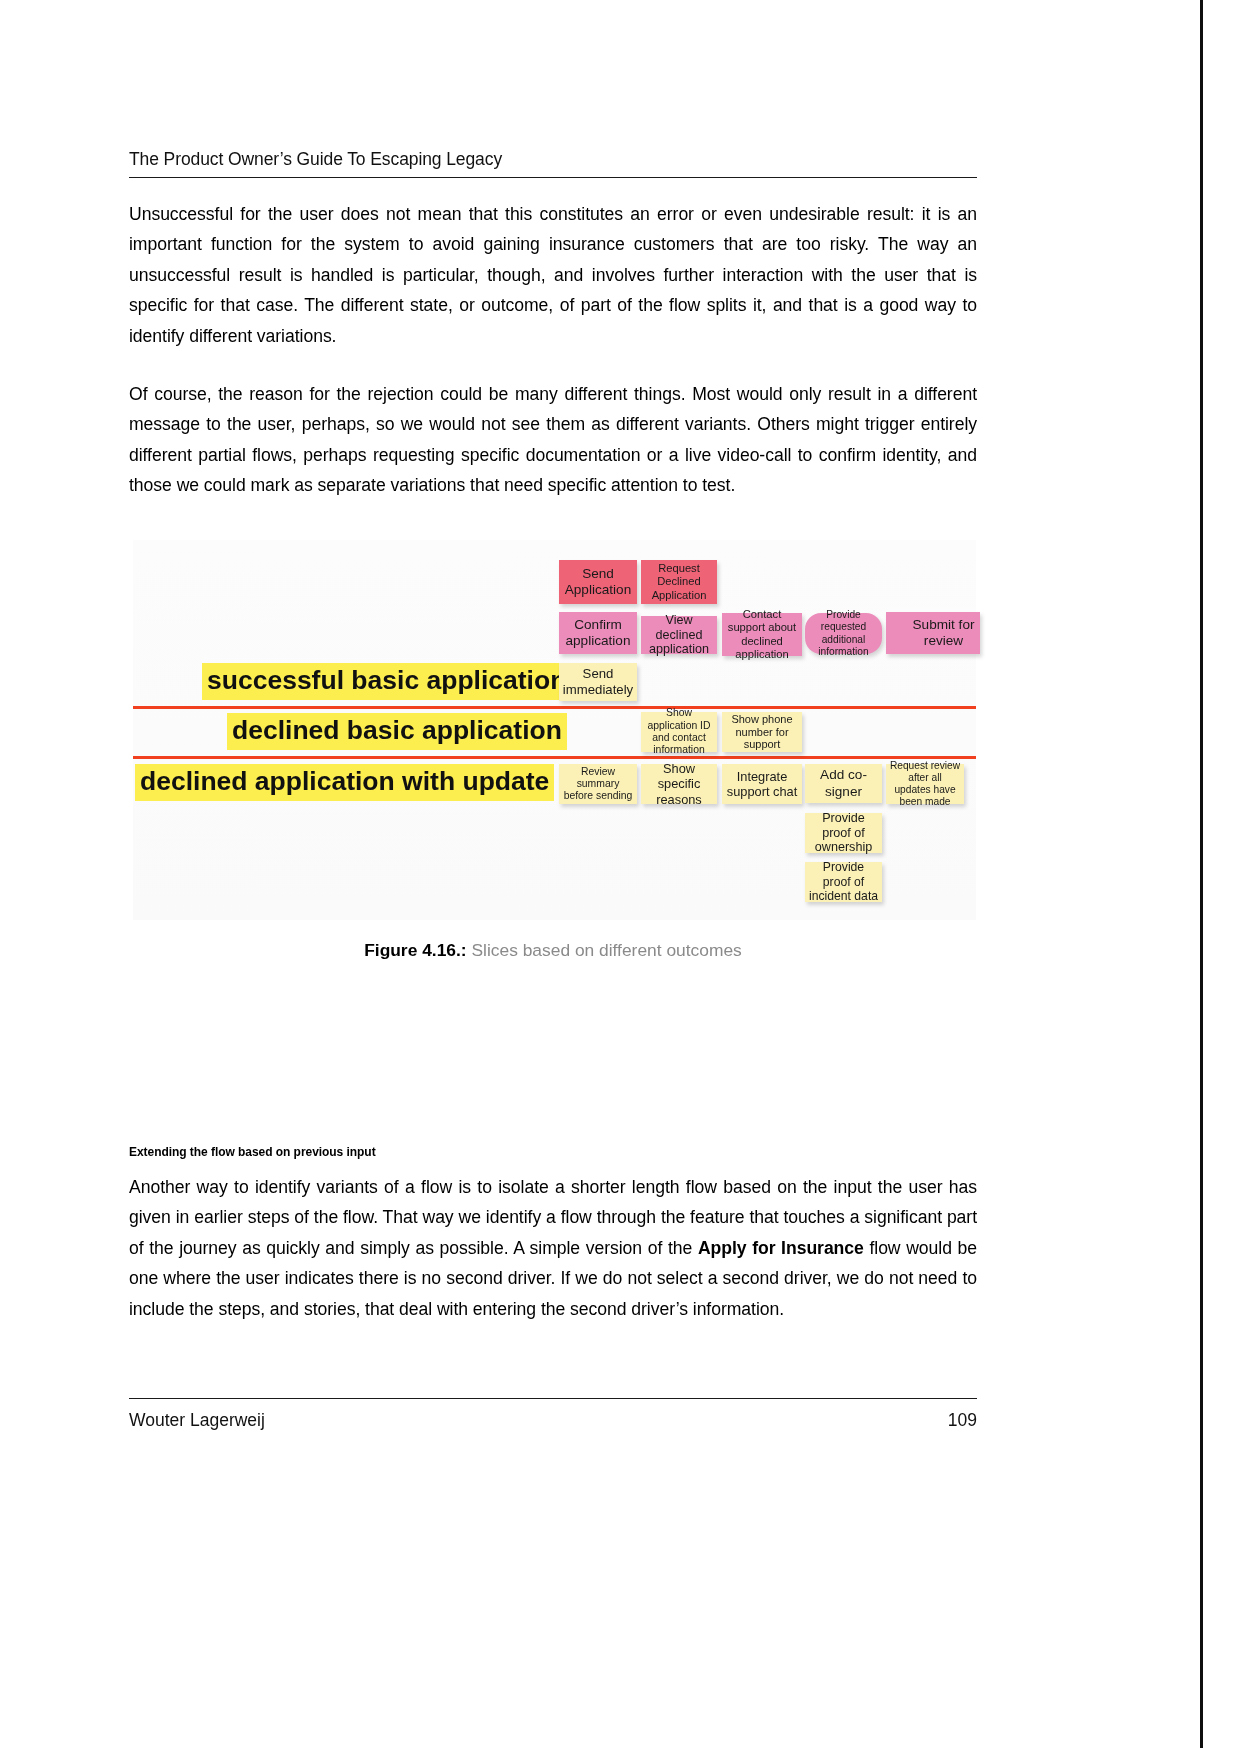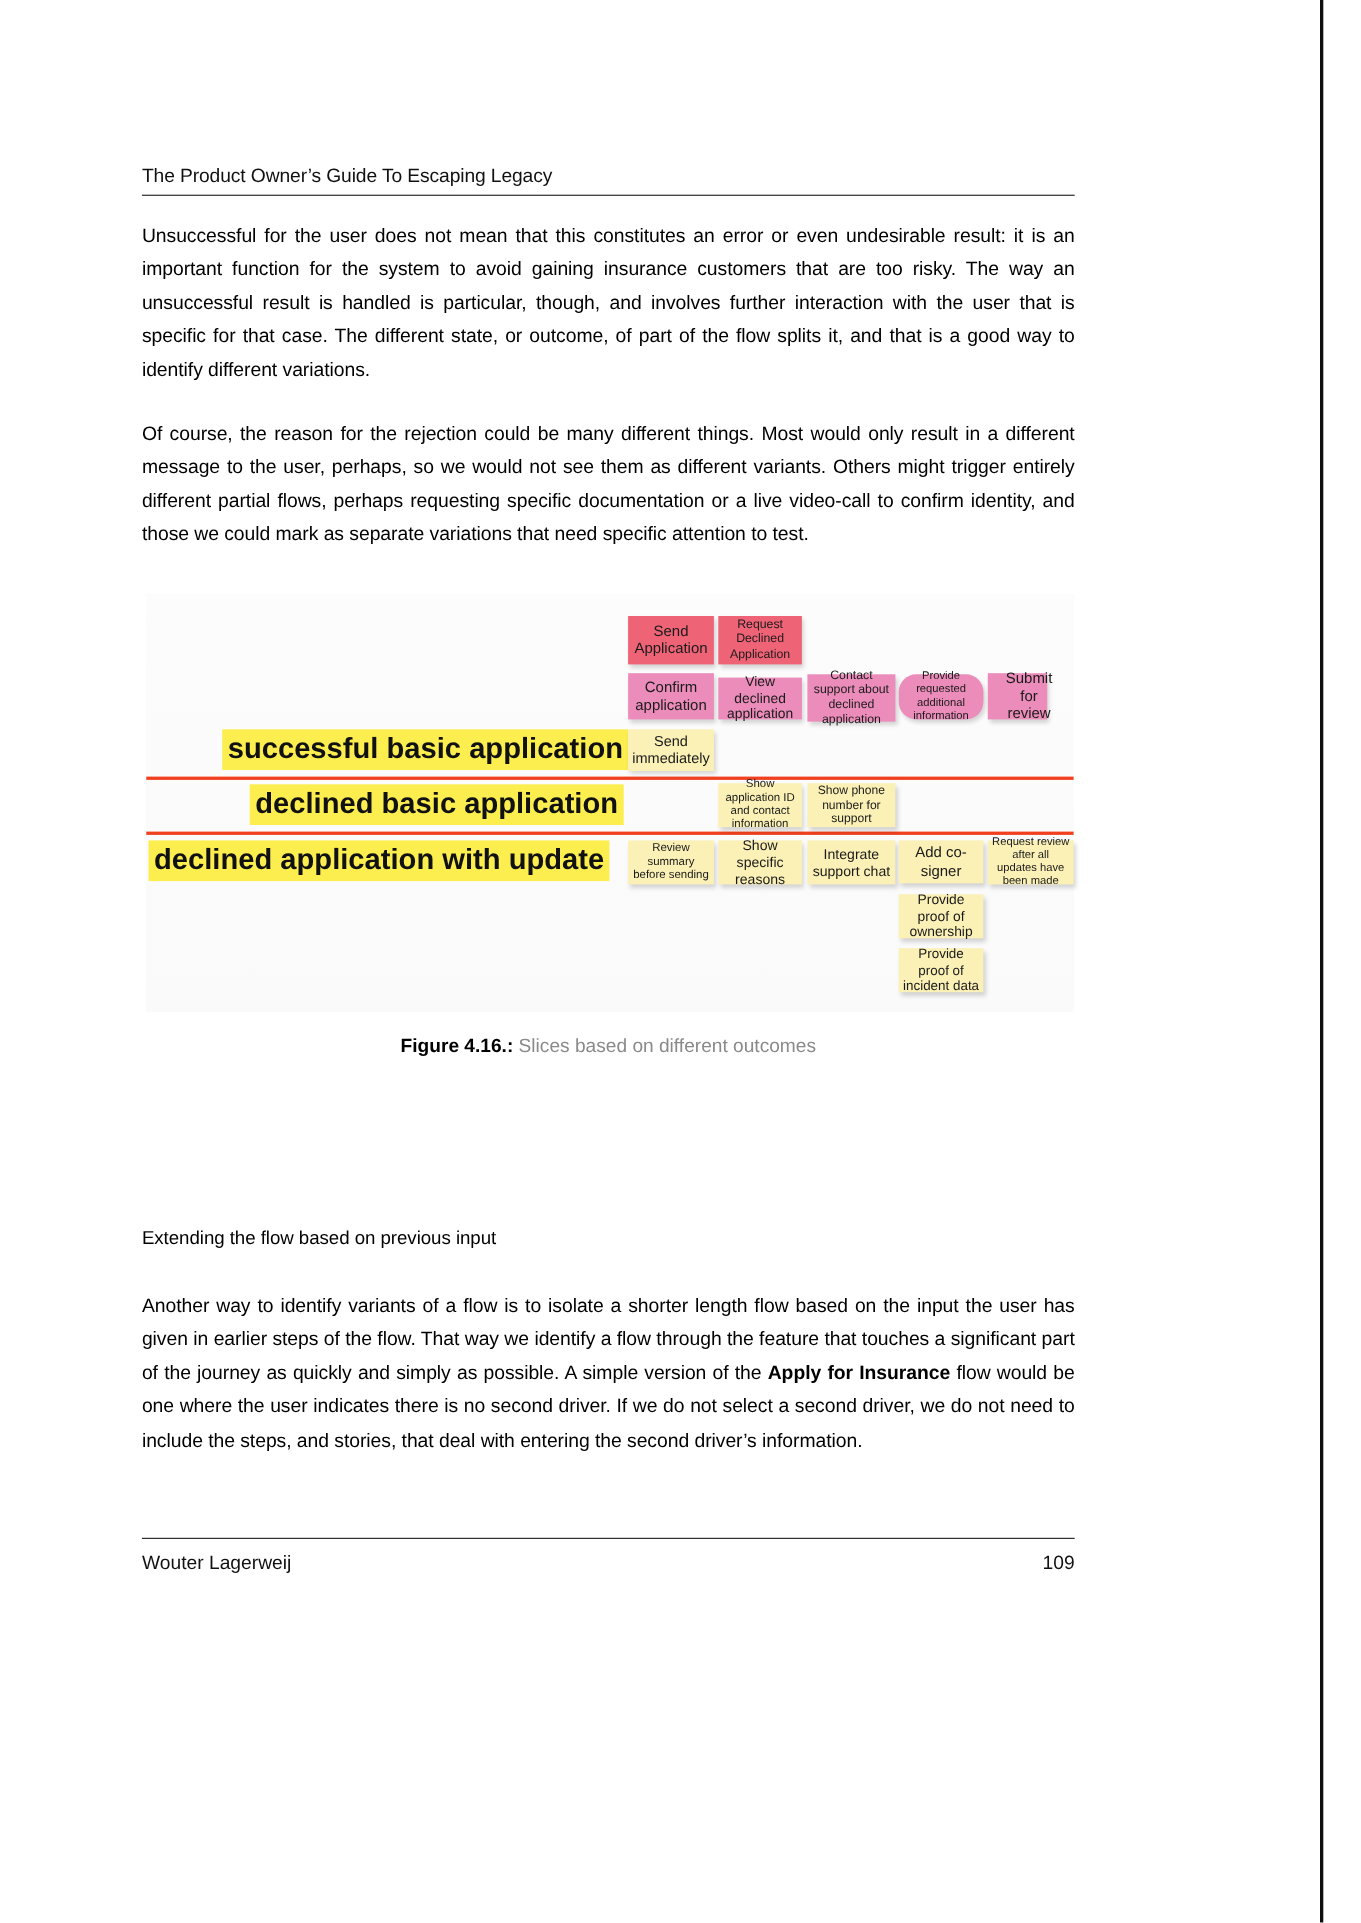--- a/index.html
+++ b/index.html
@@ -95,21 +95,20 @@
     box-sizing: border-box;
     display: flex;
     align-items: center;
     justify-content: center;
     text-align: center;
     line-height: 1.18;
     color: #1a1a1a;
     padding: 2px 3px;
     box-shadow: 2px 3px 4px rgba(0,0,0,0.16);
     font-family: "Liberation Sans", sans-serif;
-    margin-left: 12px;
   }
   .note.red   { background: #ef6377; }
   .note.pink  { background: #ec8cba; }
   .note.yellow{ background: #fbf1b6; }
 
   
   .slice-rule {
     position: absolute;
     height: 2.6px;
     background: #f0401f;
@@ -140,24 +139,24 @@
   }
   .caption .cap-num {
     color: #000;
     font-weight: bold;
   }
 
   
   .section-head {
     position: absolute;
     left: 129px;
-    top: 1116px;
-    width: 848px;
-    font-size: 17px;
-    font-weight: normal;
+    top: 1145px;
+    width: 848px;
+    font-size: 12px;
+    font-weight: bold;
     color: #000;
     letter-spacing: -0.05px;
   }
 
   
   .footer-rule {
     position: absolute;
     left: 129px;
     top: 1398px;
     width: 848px;
@@ -200,21 +199,21 @@
       <div class="slice-label" style="left:94px; top:173px; font-size:26.5px;">declined basic application</div>
       <div class="slice-label" style="left:2px; top:224px; font-size:26.5px;">declined application with update</div>
 
       <div class="note red" style="left:426px; top:20px; width:78px; height:44px; font-size:13.6px;">Send Application</div>
       <div class="note red" style="left:508px; top:20px; width:76px; height:44px; font-size:11.2px;">Request Declined Application</div>
 
       <div class="note pink" style="left:426px; top:72px; width:78px; height:42px; font-size:13.6px;">Confirm application</div>
       <div class="note pink" style="left:508px; top:76px; width:76px; height:38px; font-size:12.6px;">View declined application</div>
       <div class="note pink" style="left:589px; top:73px; width:80px; height:43px; font-size:11.2px;">Contact support about declined application</div>
       <div class="note pink" style="left:672px; top:73px; width:77px; height:41px; font-size:10.2px;border-radius:16px;">Provide requested additional information</div>
-      <div class="note pink" style="left:753px; top:72px; width:54px; height:42px; font-size:13.6px;padding-left:24px;">Submit for review</div>
+      <div class="note pink" style="left:753px; top:72px; width:94px; height:42px; font-size:13.6px;padding-left:24px;">Submit for review</div>
 
       <div class="note yellow" style="left:426px; top:123px; width:78px; height:38px; font-size:13.2px;">Send immediately</div>
 
       <div class="note yellow" style="left:508px; top:172px; width:76px; height:40px; font-size:10.4px;">Show application ID and contact information</div>
       <div class="note yellow" style="left:589px; top:172px; width:80px; height:40px; font-size:11px;">Show phone number for support</div>
 
       <div class="note yellow" style="left:426px; top:224px; width:78px; height:40px; font-size:10.4px;">Review summary before sending</div>
       <div class="note yellow" style="left:508px; top:224px; width:76px; height:40px; font-size:12.8px;">Show specific reasons</div>
       <div class="note yellow" style="left:589px; top:224px; width:80px; height:40px; font-size:12.8px;">Integrate support chat</div>
       <div class="note yellow" style="left:672px; top:224px; width:77px; height:39px; font-size:13.6px;">Add co-signer</div>

